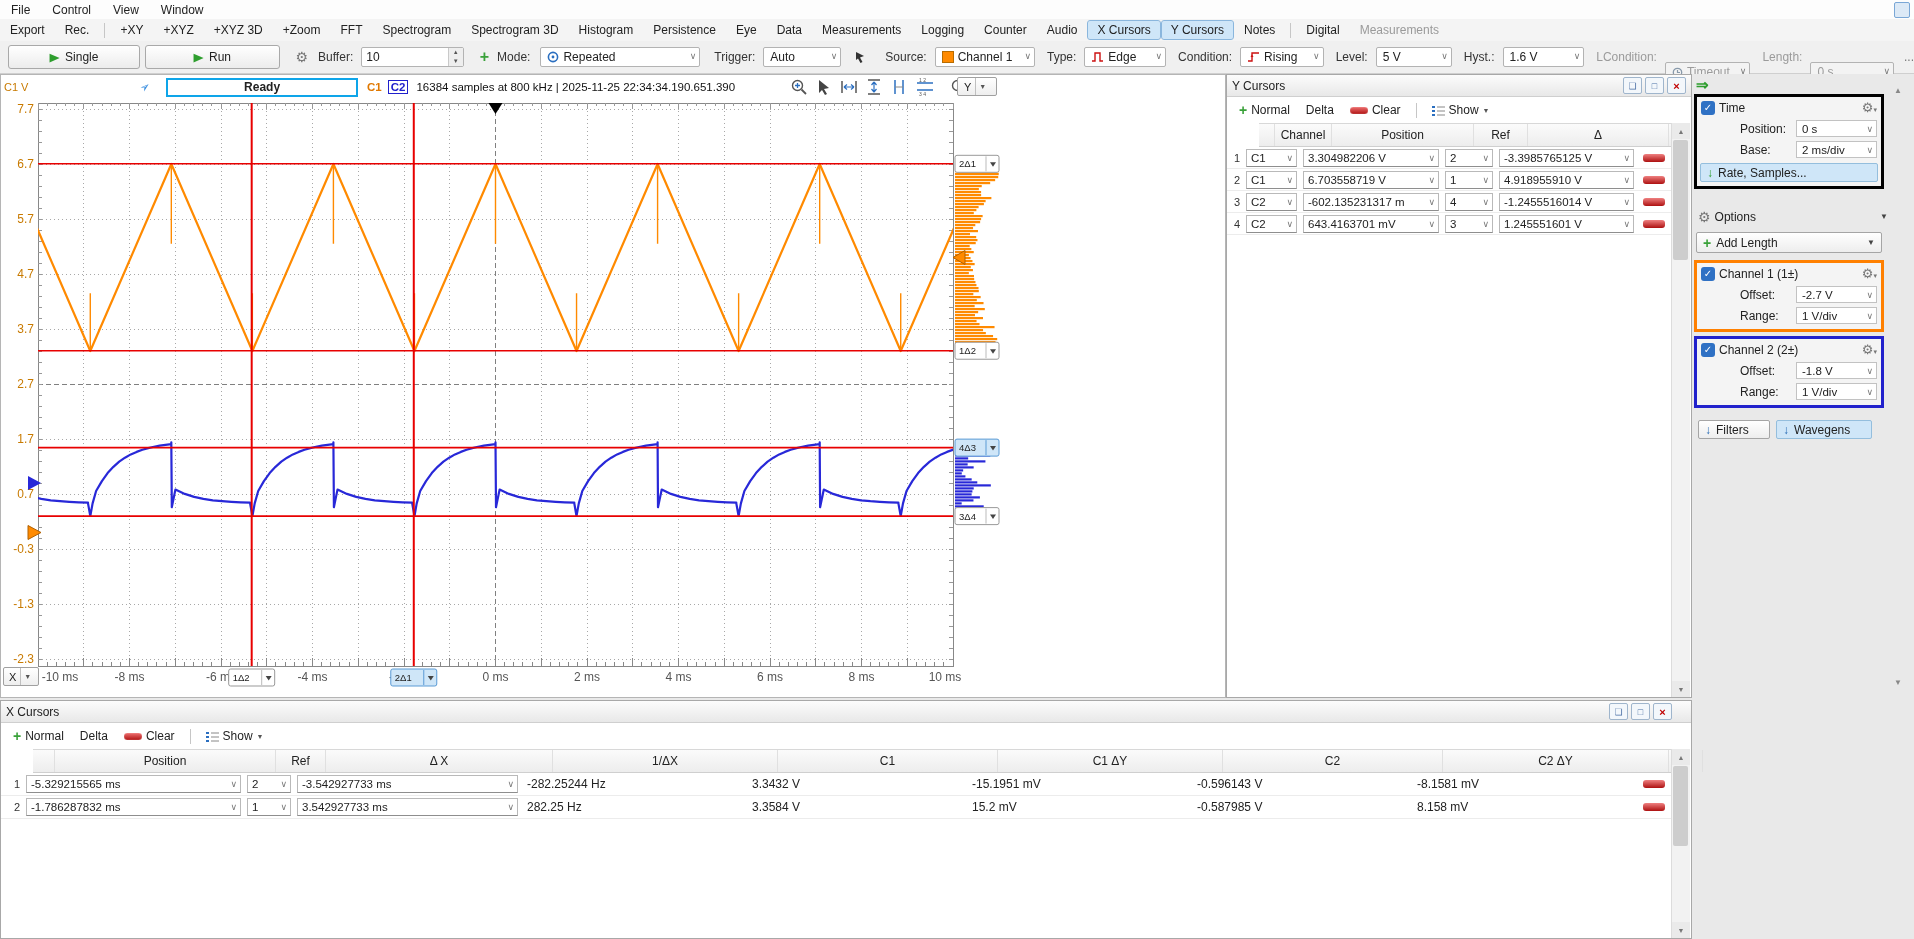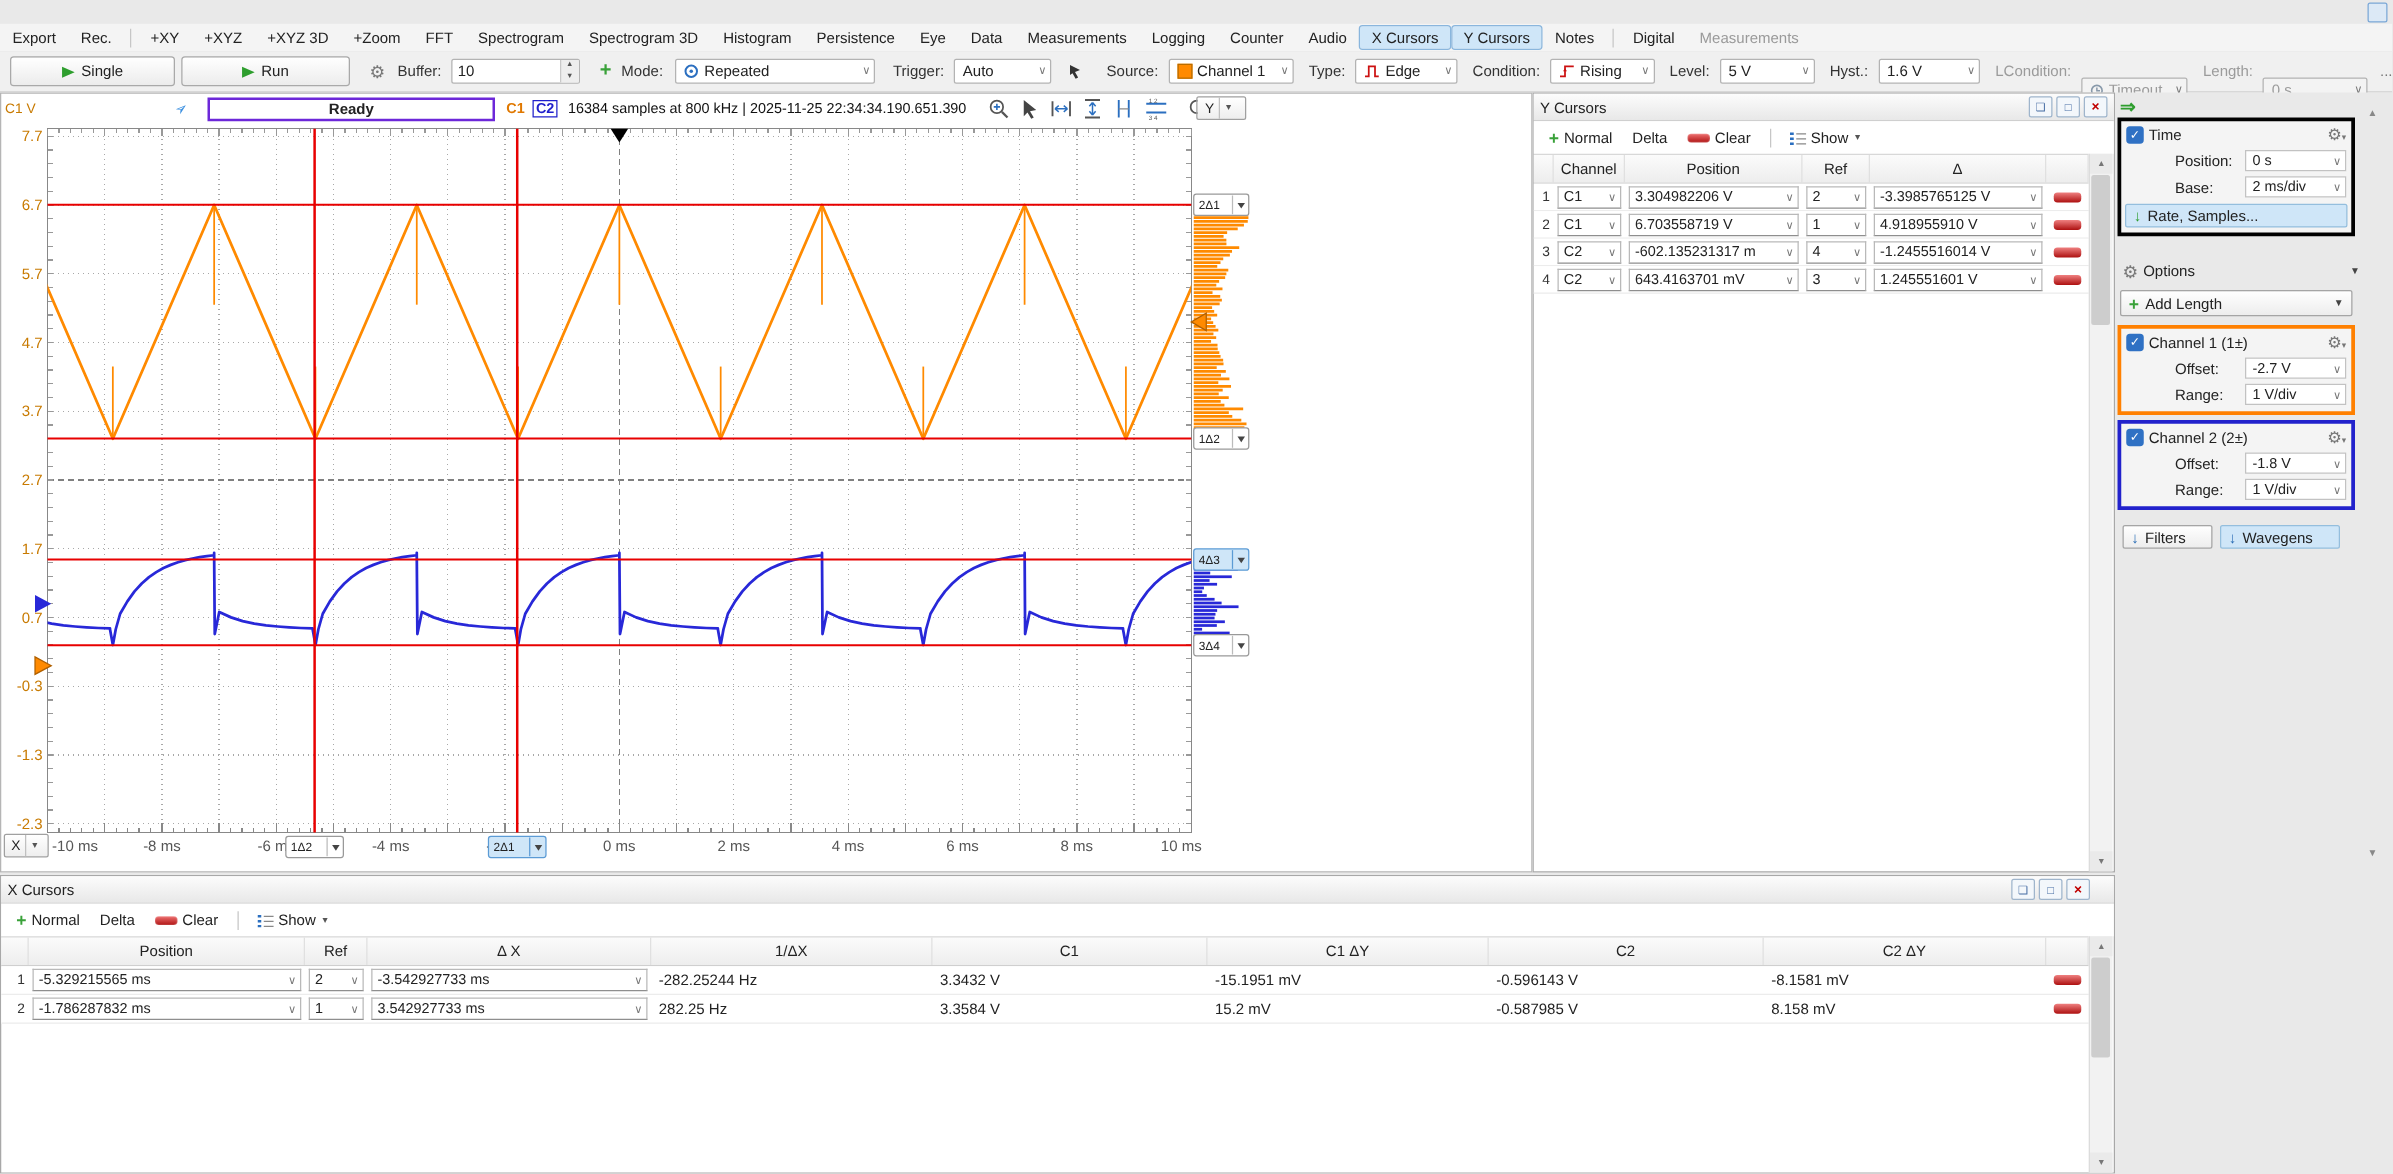--- a/index.html
+++ b/index.html
@@ -32,21 +32,21 @@
   
   .win{background:#fff;border:1px solid #a8a8a8;box-sizing:border-box;}
   .titlebar{height:22px;background:linear-gradient(#fcfcfc,#e8e8e8);border-bottom:1px solid #cfcfcf;display:flex;align-items:center;padding:0 5px;box-sizing:border-box;}
   .wbtns{margin-left:auto;display:flex;gap:3px;align-items:center;}
   .wbtn{width:17px;height:15px;border:1px solid #9fb5cc;background:#f3f7fb;color:#4a6fa5;font-size:9px;display:flex;align-items:center;justify-content:center;border-radius:2px;}
   .wbtn.close{color:#c00000;font-weight:bold;font-size:11px;}
   .panel-toolbar{height:26px;display:flex;align-items:center;gap:4px;padding:0 6px;box-sizing:border-box;background:#fff;}
   .ptb-item{display:flex;align-items:center;gap:4px;padding:2px 6px;border-radius:2px;white-space:nowrap;}
   .redash{display:inline-block;width:18px;height:7px;border-radius:3px;background:linear-gradient(#ee7070,#b01414);box-shadow:inset 0 0 1px #fff;}
   .pill{width:22px;height:8px;border-radius:3px;background:linear-gradient(#ef8080,#ad1010);margin:auto;}
-  .grid-h{display:grid;background:linear-gradient(#fbfbfb,#ededed);border-top:1px solid #d8d8d8;border-bottom:1px solid #cfcfcf;}
+  .grid-h{display:grid;background:linear-gradient(#fbfbfb,#ededed);border-top:1px solid #d8d8d8;border-bottom:1px solid #cfcfcf;margin-left:32px;}
   .grid-h .hcell{padding:4px 2px;text-align:center;border-right:1px solid #e0e0e0;overflow:hidden;white-space:nowrap;}
   .grid-r{display:grid;align-items:center;border-bottom:1px solid #ececec;background:#fff;}
   .tcombo{position:relative;height:18px;border:1px solid #b9b9b9;border-bottom-color:#8e8e8e;background:#fff;margin:1px 3px;padding:0 14px 0 4px;font-size:11.5px;display:flex;align-items:center;white-space:nowrap;overflow:hidden;box-sizing:border-box;}
   .tcell{padding-left:6px;white-space:nowrap;overflow:hidden;}
   .ridx{text-align:right;padding-right:3px;font-size:11px;color:#333;}
   
   .sb{background:#f2f2f2;border-left:1px solid #dcdcdc;position:absolute;}
   .sbtn{position:absolute;left:0;width:100%;height:16px;background:#eaeaea;color:#777;font-size:7px;display:flex;align-items:center;justify-content:center;}
   .sthumb{position:absolute;left:1px;background:#cdcdcd;border-radius:2px;}
   
@@ -64,20 +64,26 @@
   .splitbtn .d{width:1px;height:100%;background:#c0c0c0;margin:0 3px 0 4px;}
   .splitbtn .v{font-size:7px;color:#555;padding-right:3px;}
   svg{display:block;}
   svg text{font-family:"Liberation Sans",sans-serif;}
 </style>
 </head>
 <body>
 
 <div id="app">
 
+  <div id="menubar" class="abs">
+      <div class="menu-item">File</div>
+      <div class="menu-item">Control</div>
+      <div class="menu-item">View</div>
+      <div class="menu-item">Window</div>
+    </div>
   <div class="abs" style="left:1894px;top:2px;width:14px;height:14px;background:#dce9f6;border:1px solid #7aa7d6;border-radius:2px;"></div>
 
   <div id="tabbar" class="abs">
       <div class="tab">Export</div>
       <div class="tab">Rec.</div>
       <div class="vsep"></div>
       <div class="tab">+XY</div>
       <div class="tab">+XYZ</div>
       <div class="tab">+XYZ 3D</div>
       <div class="tab">+Zoom</div>
@@ -183,21 +189,21 @@
         <span>0 s</span>
         <span class="chev">∨</span>
       </div>
     <span class="lab" style="margin-left:10px;color:#777">...</span>
   </div>
 
   <div id="scope" class="abs win" style="left:0;top:74px;width:1226px;height:624px;border-color:#b5b5b5">
     <div style="position:absolute;left:0;top:0;width:100%;height:24px;display:flex;align-items:center;">
       <span style="color:#c87a00;font-size:11px;margin-left:3px;width:36px">C1 V</span>
       <span style="margin-left:100px;color:#3a8fe0;transform:rotate(-40deg);font-size:12px">➢</span>
-      <div style="margin-left:16px;width:230px;height:19px;border:2px solid #6d28d9;display:flex;align-items:center;justify-content:center;font-weight:bold;box-sizing:border-box">
+      <div style="margin-left:16px;width:192px;height:19px;border:2px solid #0ea5e9;display:flex;align-items:center;justify-content:center;font-weight:bold;box-sizing:border-box">
           <span>Ready</span>
         </div>
       <span style="margin-left:9px;color:#e07800;font-weight:bold;font-size:11.5px">C1</span>
       <span style="margin-left:6px;color:#2020cc;font-weight:bold;font-size:11.5px;border:1px solid #2020cc;padding:0 2px">C2</span>
       <span style="margin-left:8px;font-size:11.5px;color:#111;white-space:nowrap">16384 samples at 800 kHz  |  2025-11-25 22:34:34.190.651.390</span>
       <div style="margin-left:auto;margin-right:232px;display:flex;gap:7px;align-items:center">
         <svg width="18" height="18">
             <circle cx="7.5" cy="7.5" r="5" fill="none" stroke="#555" stroke-width="1.4"></circle>
             <line x1="11.5" y1="11.5" x2="16" y2="16" stroke="#555" stroke-width="1.8"></line>
             <path d="M5 7.5 H10 M7.5 5 V10" stroke="#2b6fc0" stroke-width="1.3"></path>

